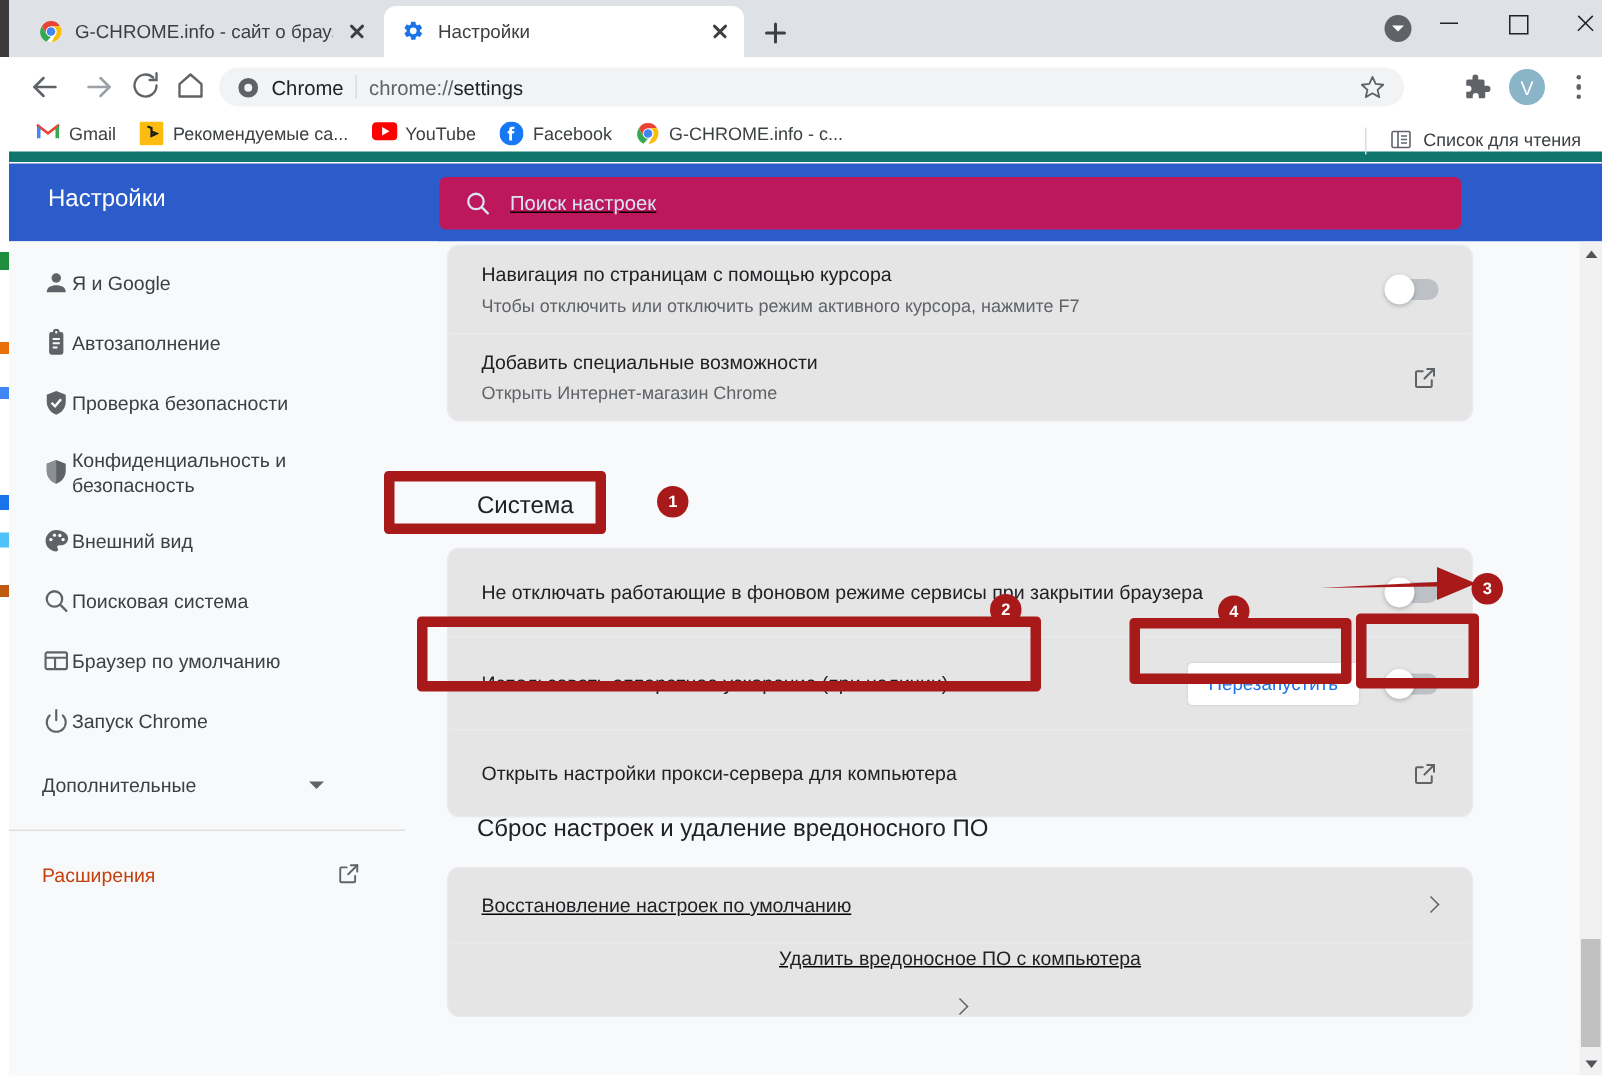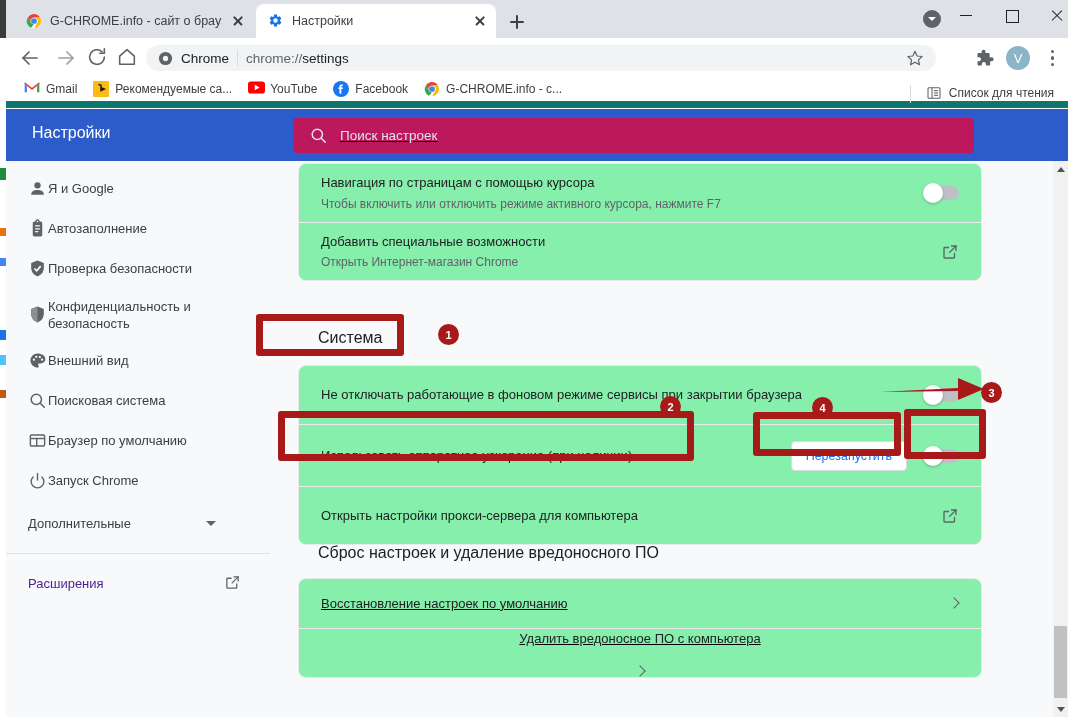--- a/index.html
+++ b/index.html
@@ -162,30 +162,30 @@
     font-size:13px; color:#3c4043; position:relative;
   }
   .caret-down {
     position:absolute; left:200px; top:20px;
     border-left:5px solid transparent; border-right:5px solid transparent;
     border-top:5px solid #5f6368;
   }
   .nav-sep { margin:8px 22px 8px 0; height:1px; background:#e0e0e0; }
   .nav-ext {
     display:flex; align-items:center; height:42px; padding-left:22px;
-    font-size:13px; color:#4c1d95; position:relative;
+    font-size:13px; color:#c2410c; position:relative;
   }
   .ext-open { position:absolute; left:218px; top:12px; width:17px; height:17px; }
 
   
   .main { position:absolute; left:286px; top:0; width:776px; height:556px; overflow:hidden; }
 
   .card {
     position:absolute; left:6px; width:684px;
-    background:#86efac; border:1px solid #e8eaed; border-radius:8px;
+    background:#e5e5e5; border:1px solid #e8eaed; border-radius:8px;
   }
   .row {
     position:relative; display:flex; align-items:center;
     padding:0 22px; min-height:58px;
   }
   .row + .row { border-top:1px solid #e8eaed; }
   .row-texts { flex:1; }
   .row-title { font-size:13px; color:#202124; line-height:1.5; }
   .row-sub { font-size:12px; color:#5f6368; line-height:1.5; margin-top:2px; }
 
@@ -542,21 +542,21 @@
       </div>
 
     </div>
 
     <div class="main">
 
       <div class="card" style="top:2px;">
         <div class="row">
           <div class="row-texts">
             <div class="row-title">Навигация по страницам с помощью курсора</div>
-            <div class="row-sub">Чтобы включить или отключить режиме активного курсора, нажмите F7</div>
+            <div class="row-sub">Чтобы отключить или отключить режим активного курсора, нажмите F7</div>
           </div>
           <div class="toggle">
               <span class="knob"></span>
             </div>
         </div>
         <div class="row">
           <div class="row-texts">
             <div class="row-title">Добавить специальные возможности</div>
             <div class="row-sub">Открыть Интернет-магазин Chrome</div>
           </div>

